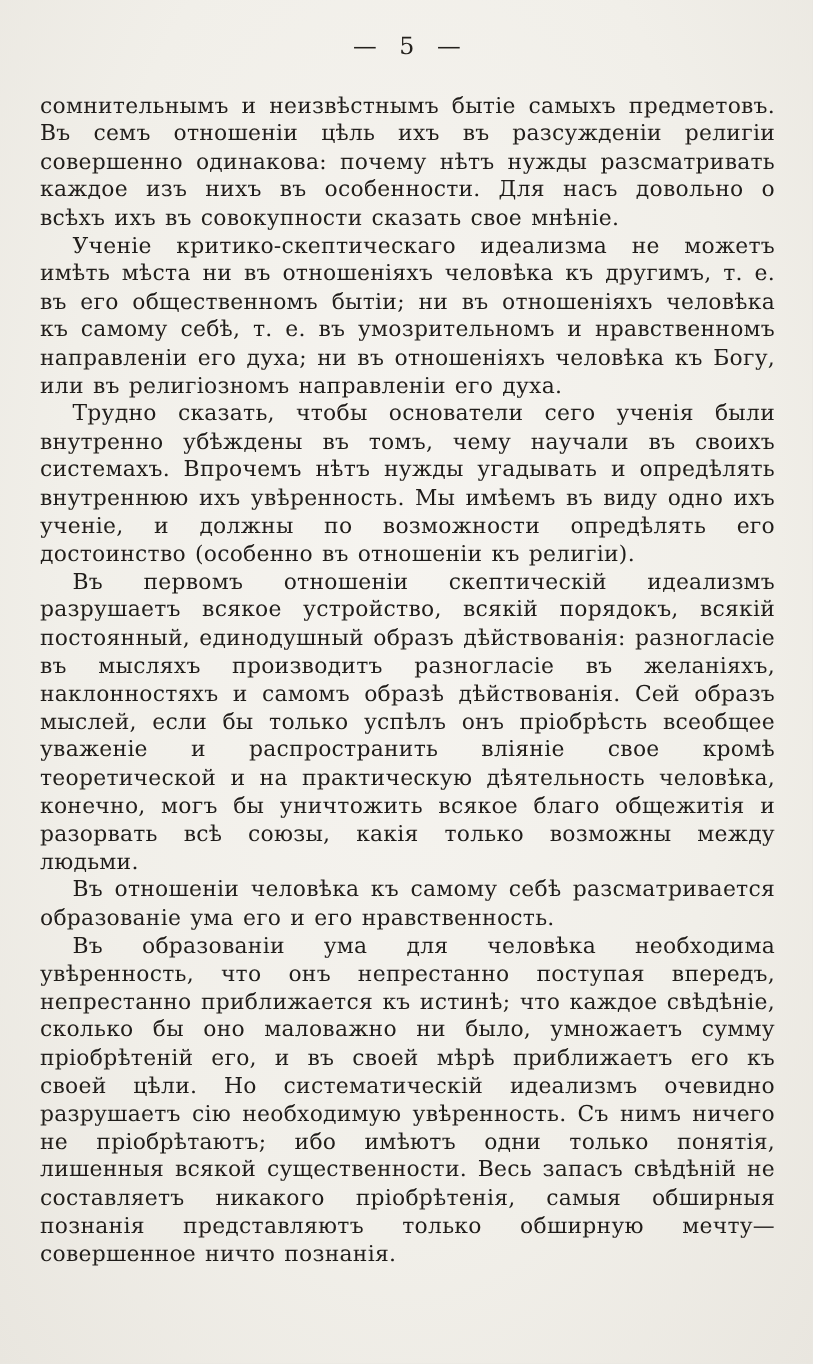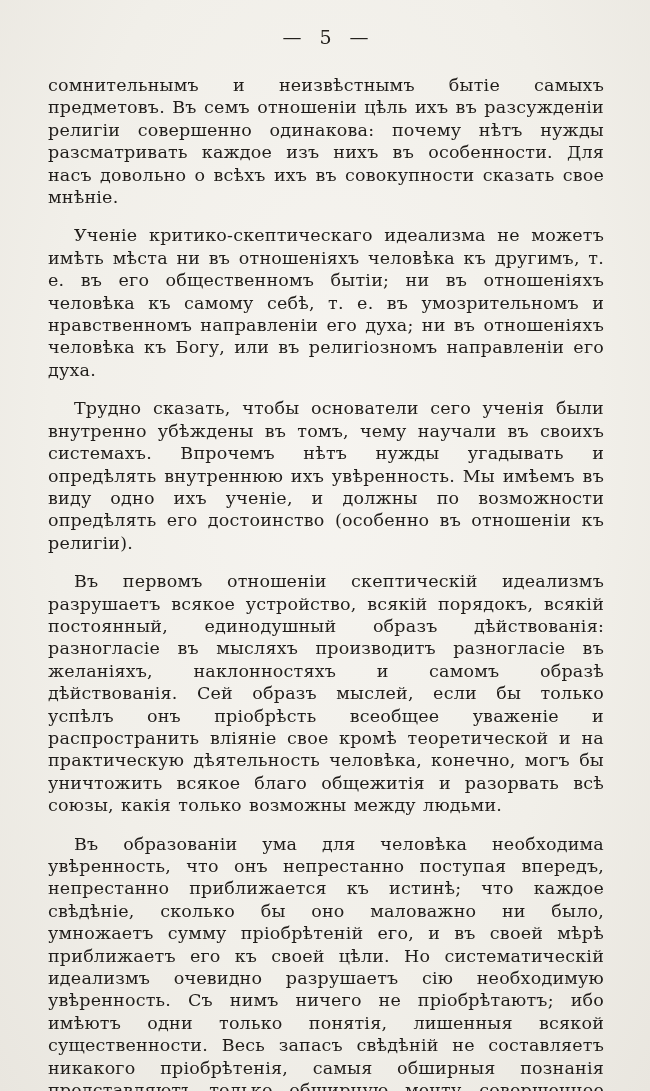--- a/index.html
+++ b/index.html
@@ -32,33 +32,34 @@
   }
   .page-body {
     text-align: justify;
     font-size: 17.5px;
     line-height: 22.4px;
     letter-spacing: 0.2px;
     word-spacing: 1.5px;
     text-rendering: optimizeLegibility;
   }
   .para {
-    margin: 16px;
+    margin: 0;
     text-indent: 26px;
   }
   .para.no-indent {
     text-indent: 0;
   }
 </style>
 </head>
 <body>
 
 <div class="page">
   <div class="page-header">—  5  —</div>
 
   <div class="page-body">
     <p class="para no-indent">сомнительнымъ и неизвѣстнымъ бытіе самыхъ предметовъ. Въ семъ отношеніи цѣль ихъ въ разсужденіи религіи совершенно одинакова: почему нѣтъ нужды разсматривать каждое изъ нихъ въ особенности. Для насъ довольно о всѣхъ ихъ въ совокупности сказать свое мнѣніе.</p>
     <p class="para">Ученіе критико-скептическаго идеализма не можетъ имѣть мѣста ни въ отношеніяхъ человѣка къ другимъ, т. е. въ его общественномъ бытіи; ни въ отношеніяхъ человѣка къ самому себѣ, т. е. въ умозрительномъ и нравственномъ направленіи его духа; ни въ отношеніяхъ человѣка къ Богу, или въ религіозномъ направленіи его духа.</p>
     <p class="para">Трудно сказать, чтобы основатели сего ученія были внутренно убѣждены въ томъ, чему научали въ своихъ системахъ. Впрочемъ нѣтъ нужды угадывать и опредѣлять внутреннюю ихъ увѣренность. Мы имѣемъ въ виду одно ихъ ученіе, и должны по возможности опредѣлять его достоинство (особенно въ отношеніи къ религіи).</p>
     <p class="para">Въ первомъ отношеніи скептическій идеализмъ разрушаетъ всякое устройство, всякій порядокъ, всякій постоянный, единодушный образъ дѣйствованія: разногласіе въ мысляхъ производитъ разногласіе въ желаніяхъ, наклонностяхъ и самомъ образѣ дѣйствованія. Сей образъ мыслей, если бы только успѣлъ онъ пріобрѣсть всеобщее уваженіе и распространить вліяніе свое кромѣ теоретической и на практическую дѣятельность человѣка, конечно, могъ бы уничтожить всякое благо общежитія и разорвать всѣ союзы, какія только возможны между людьми.</p>
+    <p class="para">Въ отношеніи человѣка къ самому себѣ разсматривается образованіе ума его и его нравственность.</p>
     <p class="para">Въ образованіи ума для человѣка необходима увѣренность, что онъ непрестанно поступая впередъ, непрестанно приближается къ истинѣ; что каждое свѣдѣніе, сколько бы оно маловажно ни было, умножаетъ сумму пріобрѣтеній его, и въ своей мѣрѣ приближаетъ его къ своей цѣли. Но систематическій идеализмъ очевидно разрушаетъ сію необходимую увѣренность. Съ нимъ ничего не пріобрѣтаютъ; ибо имѣютъ одни только понятія, лишенныя всякой существенности. Весь запасъ свѣдѣній не составляетъ никакого пріобрѣтенія, самыя обширныя познанія представляютъ только обширную мечту—совершенное ничто познанія.</p>
   </div>
 </div>
 
 </body></html>

